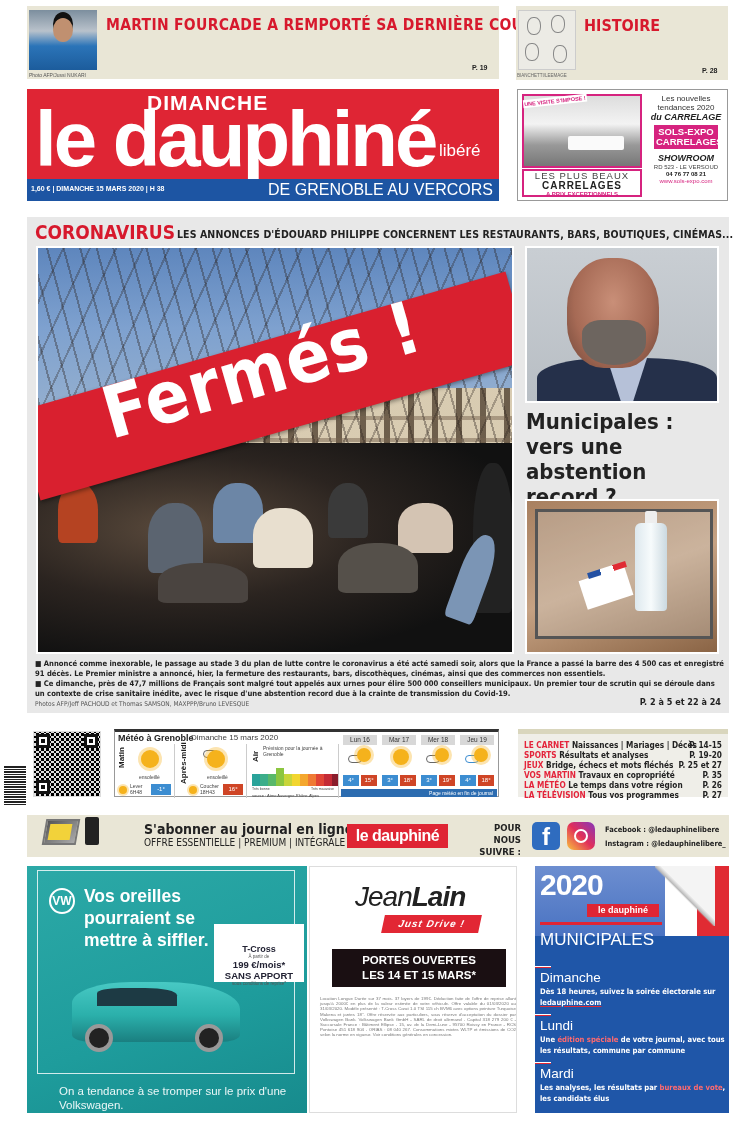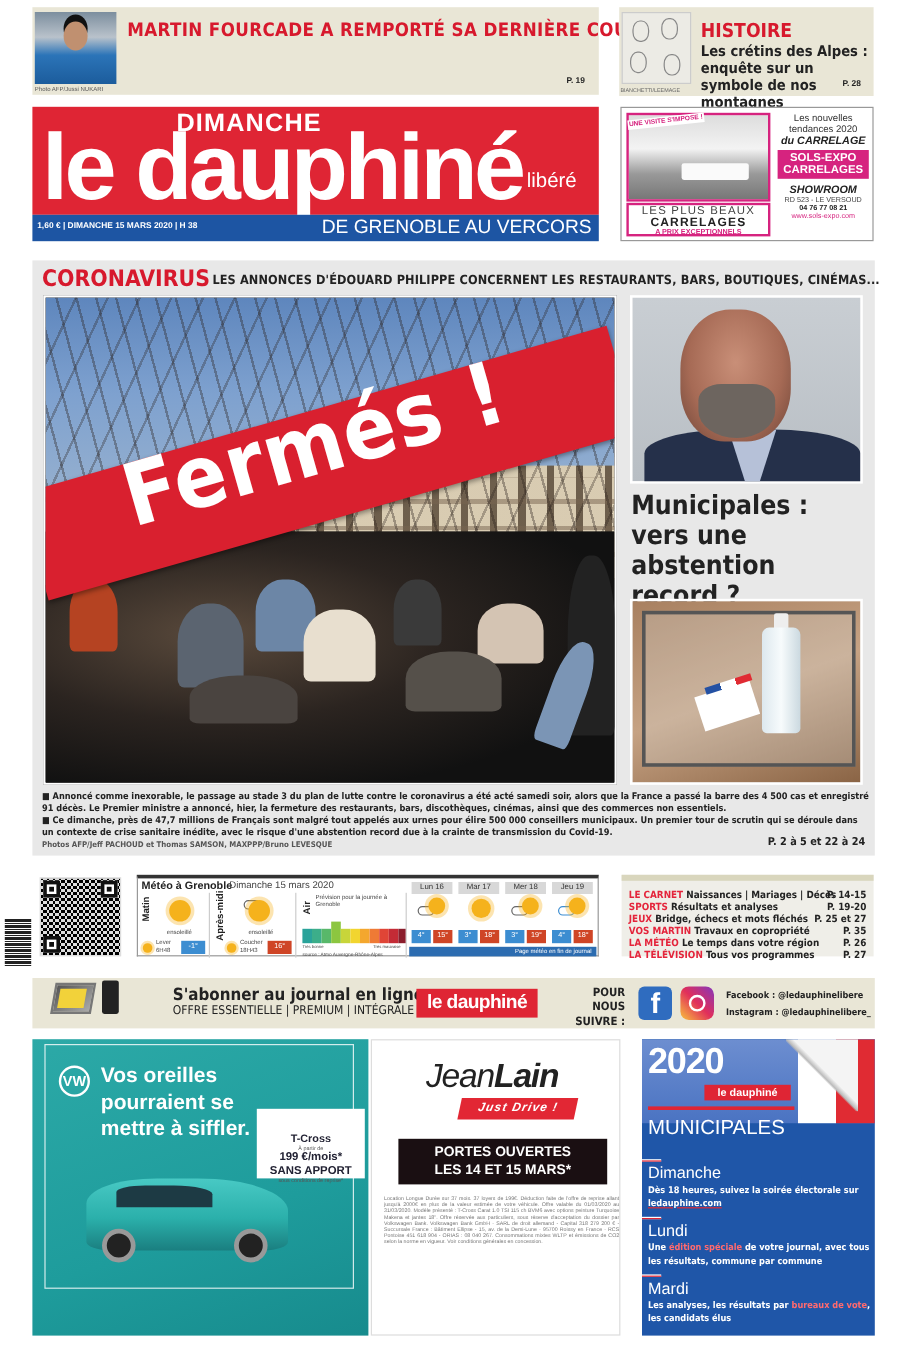--- a/index.html
+++ b/index.html
@@ -36,21 +36,21 @@
 .ad-carrelage .img{left:4px;top:4px;width:120px;height:74px;background:linear-gradient(180deg,#ddd 0%,#f3f3f3 40%,#999 70%,#777 100%);border:2px solid #d6237f}
 .ad-carrelage .sofa{left:44px;top:40px;width:56px;height:14px;background:#fafafa;border-radius:2px}
 .ad-carrelage .badge{left:5px;top:7px;font-size:5.5px;color:#d6237f;font-weight:bold;background:#fff;padding:1px;line-height:6px;transform:rotate(-6deg)}
 .ad-carrelage .plus{left:4px;top:79px;width:120px;height:28px;border:2px solid #d6237f;text-align:center;background:#fff}
 .ad-carrelage .plus .l1{font-size:9.5px;color:#444;letter-spacing:1px;line-height:10px}
 .ad-carrelage .plus .l2{font-size:10px;color:#222;font-weight:bold;letter-spacing:1px;line-height:10px}
 .ad-carrelage .plus .l3{font-size:6px;color:#d6237f;font-weight:bold;line-height:6px}
 .ad-carrelage .r{left:127px;top:4px;width:82px;text-align:center}
 .ad-carrelage .r .t1{font-size:8px;color:#333;line-height:9px}
 .ad-carrelage .r .t2{font-size:9px;font-style:italic;font-weight:bold;color:#222;line-height:11px}
-.ad-carrelage .r .box{margin:2px auto;width:76px;background:#d6237f;color:#fff;font-weight:bold;font-size:9.5px;line-height:10px;padding:2px}
+.ad-carrelage .r .box{margin:2px auto;width:64px;background:#d6237f;color:#fff;font-weight:bold;font-size:9.5px;line-height:10px;padding:2px}
 .ad-carrelage .r .show{font-size:9px;font-style:italic;font-weight:bold;color:#222;margin-top:4px}
 .ad-carrelage .r .a{font-size:6px;color:#444;line-height:8px}
 .ad-carrelage .r .tel{font-size:6px;font-weight:bold;color:#222;line-height:7px}
 .ad-carrelage .r .web{font-size:6px;color:#d6237f;line-height:7px}
 
 .main{left:27px;top:217px;width:702px;height:496px;background:#e8e8e8}
 .main .kicker{left:8px;top:4px;font-size:19px;font-weight:bold;color:#d7192d;white-space:nowrap}
 .main .subkick{left:150px;top:11px;font-size:10.5px;font-weight:bold;color:#222;white-space:nowrap;letter-spacing:.1px}
 .main-photo{left:9px;top:29px;width:478px;height:408px;background:#1a1a1a;border:2px solid #fff;overflow:hidden}
 .sky{left:0;top:0;width:100%;height:200px;background:linear-gradient(180deg,#5e86bd 0%,#7ea1cf 40%,#9fb6cf 100%)}
@@ -67,21 +67,21 @@
 .side-photo .suit{left:10px;top:110px;width:180px;height:50px;background:#25304a;border-radius:40% 40% 0 0}
 .side-photo .shirt{left:80px;top:110px;width:40px;height:50px;background:#b6c1d8;clip-path:polygon(0 0,100% 0,60% 100%,40% 100%)}
 .side-title{left:499px;top:192px;width:195px;font-size:22px;font-weight:bold;line-height:25px;color:#222}
 .urn-photo{left:498px;top:282px;width:194px;height:155px;background:linear-gradient(160deg,#a88060 0%,#c6a283 50%,#8a6445 100%);border:2px solid #fff;overflow:hidden}
 .urn-photo .glass{left:8px;top:8px;width:178px;height:130px;border:3px solid #555;background:rgba(220,230,235,.25)}
 .urn-photo .bottle{left:108px;top:22px;width:32px;height:88px;background:linear-gradient(90deg,#dde8ee,#f7fbfc,#cbd9e0);border-radius:6px 6px 4px 4px}
 .urn-photo .pump{left:118px;top:10px;width:12px;height:16px;background:#eee;border-radius:2px}
 .urn-photo .card{left:55px;top:72px;width:48px;height:30px;background:#fff;transform:rotate(-18deg)}
 .urn-photo .flag{left:60px;top:66px;width:40px;height:6px;background:linear-gradient(90deg,#2451a3 0 33%,#fff 33% 66%,#e02b33 66%);transform:rotate(-18deg)}
 .caption{left:8px;top:442px;width:690px;font-size:7.6px;line-height:10px;color:#222;font-weight:bold}
-.caption .credit{font-weight:bold;color:#555;font-size:6.5px}
+.caption .credit{font-weight:normal;color:#555;font-size:6.5px}
 .caption-page{right:8px;top:480px;font-size:9px;font-weight:bold}
 
 .qr{left:33px;top:731px;width:68px;height:66px;background:
  repeating-linear-gradient(0deg,#222 0 3px,#fff 3px 5px),repeating-linear-gradient(90deg,#fff 0 2px,#222 2px 5px);background-blend-mode:difference;border:1px solid #ddd}
 .qr .f{width:14px;height:14px;border:3px solid #111;background:#fff}
 .qr .f::after{content:"";position:absolute;left:2px;top:2px;width:4px;height:4px;background:#111}
 .barcode{left:4px;top:765px;width:22px;height:40px;background:repeating-linear-gradient(0deg,#222 0 1px,#fff 1px 2px,#222 2px 4px,#fff 4px 5px)}
 .weather{left:114px;top:729px;width:385px;height:68px;border:1px solid #999;border-top:3px solid #333;background:#fff}
 .w-title{left:3px;top:1px;font-size:9px;font-weight:bold;color:#222}
 .w-date{left:76px;top:1px;font-size:8px;color:#444}
@@ -160,21 +160,20 @@
 
 <div class="abs teaser teaser-r">
   <div class="abs photo">
     <div class="abs sk" style="left:8px;top:6px"></div>
     <div class="abs sk" style="left:32px;top:4px"></div>
     <div class="abs sk" style="left:6px;top:32px"></div>
     <div class="abs sk" style="left:34px;top:34px"></div>
   </div>
   <div class="abs credit">BIANCHETTI/LEEMAGE</div>
   <div class="abs kicker condensed">HISTOIRE</div>
-  <div class="abs title condensed">Les crétins des Alpes : enquête sur un symbole de nos montagnes</div>
   <div class="abs page">P. 28</div>
 </div>
 
 <div class="abs masthead">
   <div class="abs mast-red">
     <div class="abs mast-logo">le dauphiné</div>
     <div class="abs mast-dim">DIMANCHE</div>
     <div class="abs mast-libere">libéré</div>
   </div>
   <div class="abs mast-blue">
@@ -374,20 +373,21 @@
     <div class="m">T-Cross</div>
     <div class="s">À partir de</div>
     <div class="v">199 €/mois*</div>
     <div class="v">SANS APPORT</div>
     <div class="s">sous conditions de reprise*</div>
   </div>
   <div class="abs car"></div>
   <div class="abs win"></div>
   <div class="abs wheel" style="left:58px;top:158px"></div>
   <div class="abs wheel" style="left:168px;top:158px"></div>
+  <div class="abs tag">On a tendance à se tromper sur le prix d'une Volkswagen.</div>
 </div>
 
 <div class="abs jl">
   <div class="abs logo"><span>Jean</span><b>Lain</b></div>
   <div class="abs just">Just Drive !</div>
   <div class="abs po">
     <div>PORTES OUVERTES</div>
     <div>LES 14 ET 15 MARS*</div>
   </div>
   <div class="abs legal">Location Longue Durée sur 37 mois. 37 loyers de 199€. Déduction faite de l'offre de reprise allant jusqu'à 2000€ en plus de la valeur estimée de votre véhicule. Offre valable du 01/03/2020 au 31/03/2020. Modèle présenté : T-Cross Carat 1.0 TSI 115 ch BVM6 avec options peinture Turquoise Makena et jantes 18". Offre réservée aux particuliers, sous réserve d'acceptation du dossier par Volkswagen Bank. Volkswagen Bank GmbH - SARL de droit allemand - Capital 318 279 200 € - Succursale France : Bâtiment Ellipse - 15, av. de la Demi-Lune - 95700 Roissy en France - RCS Pontoise 451 618 904 - ORIAS : 08 040 267. Consommations mixtes WLTP et émissions de CO2 selon la norme en vigueur. Voir conditions générales en concession.</div>

